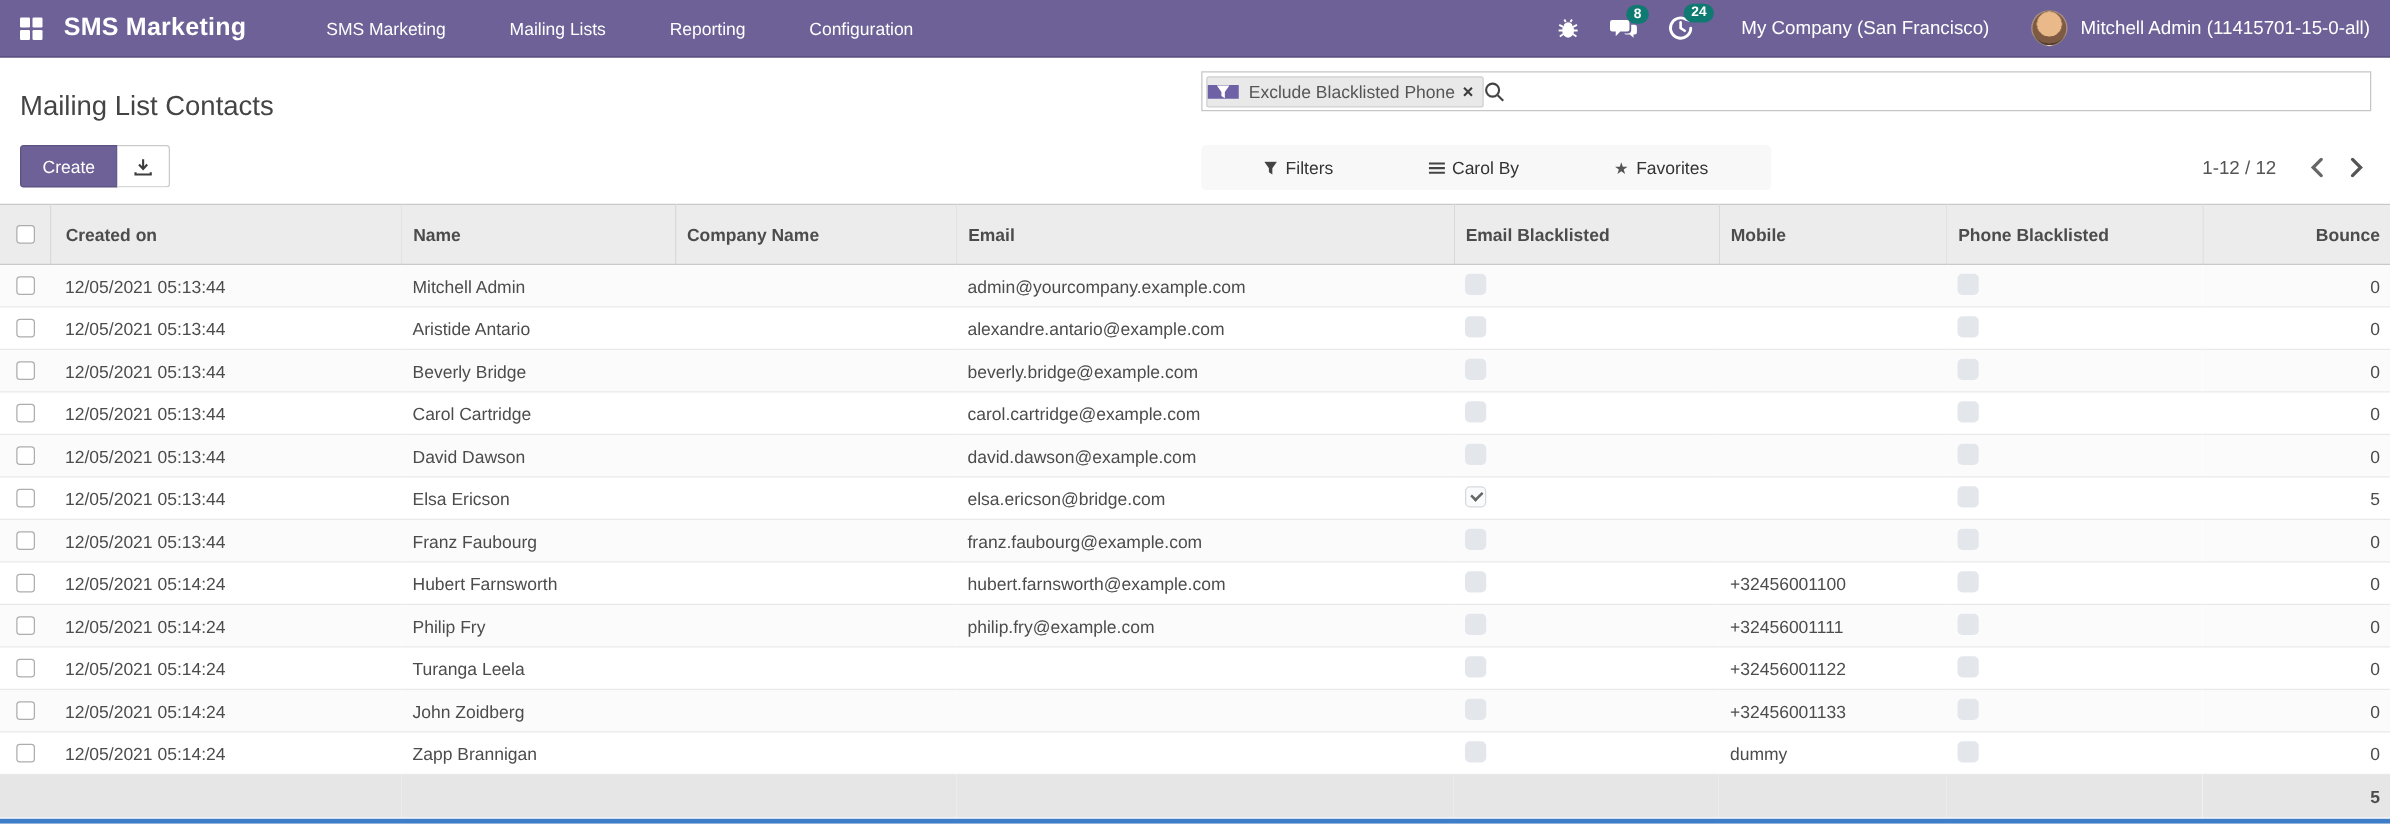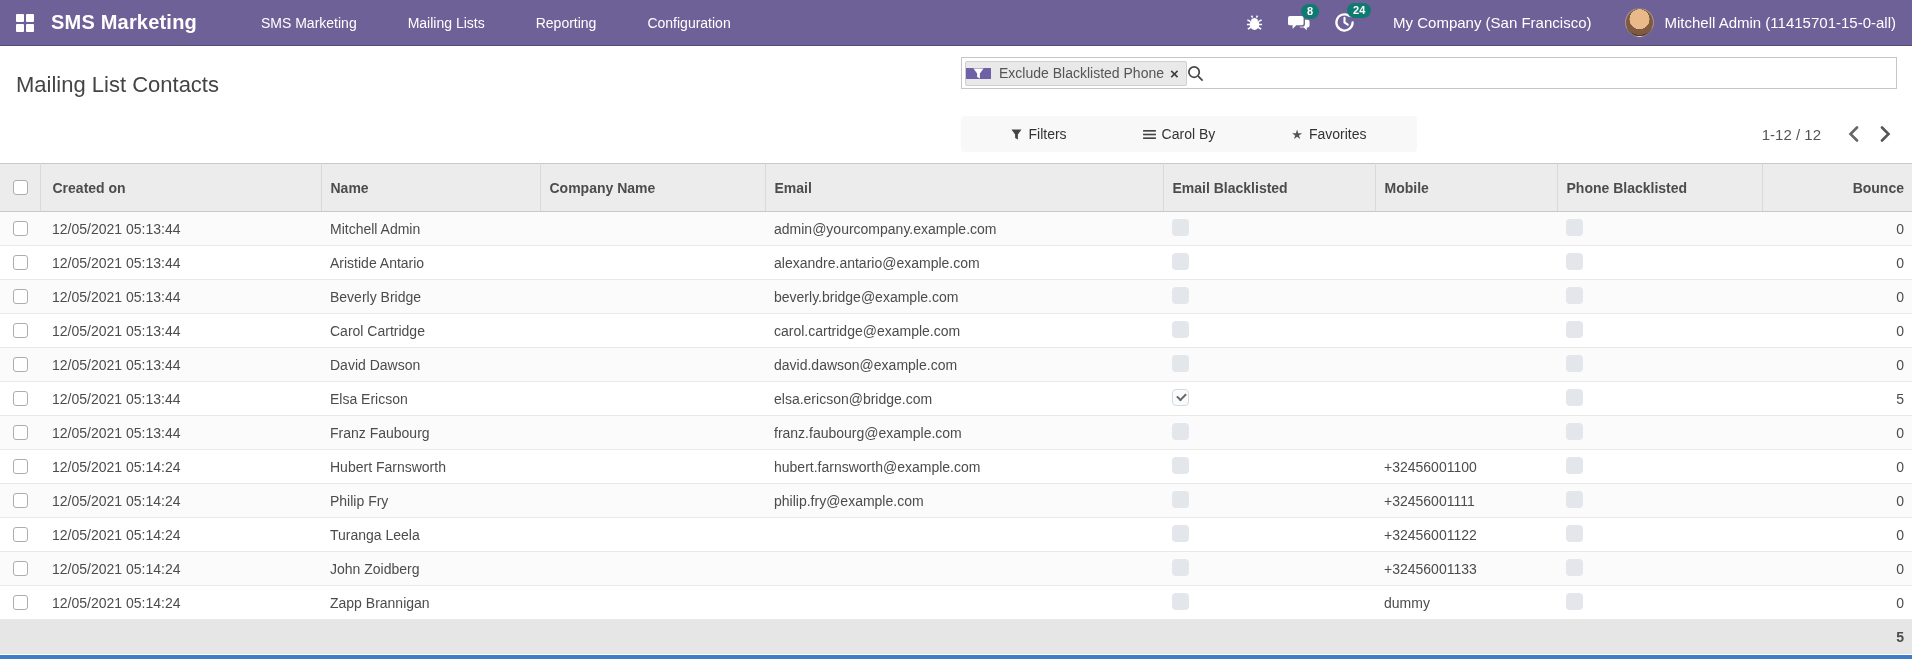--- a/index.html
+++ b/index.html
@@ -143,20 +143,32 @@
     </div>
     <div class="company-name">My Company (San Francisco)</div>
     <div class="avatar"></div>
     <div class="user-name">Mitchell Admin (11415701-15-0-all)</div>
   </div>
 </header>
 
 <section class="control-panel">
   <div class="cp-left">
     <h1>Mailing List Contacts</h1>
+    <div class="btn-row">
+      <button class="btn-create">Create</button>
+      <button class="btn-export">
+        <svg width="15" height="15" viewBox="0 0 16 16">
+          <g stroke="#3c3c3c" stroke-width="1.8" fill="none">
+            <path d="M8 1.5 V9"></path>
+              <path d="M4.5 6 L8 9.8 L11.5 6"></path>
+              <path d="M1.5 12.5 v2 h13 v-2"></path>
+          </g>
+          </svg>
+      </button>
+    </div>
   </div>
   <div class="cp-right">
     <div class="search-box">
       <div class="facet">
         <div class="facet-icon-block">
           <svg width="11" height="11" viewBox="0 0 12 12">
               <path d="M0.5 0.5 h11 L7.5 6 v5.5 l-3 -1.8 V6z" fill="#fff"></path>
             </svg>
         </div>
         <span class="facet-label">Exclude Blacklisted Phone</span>

